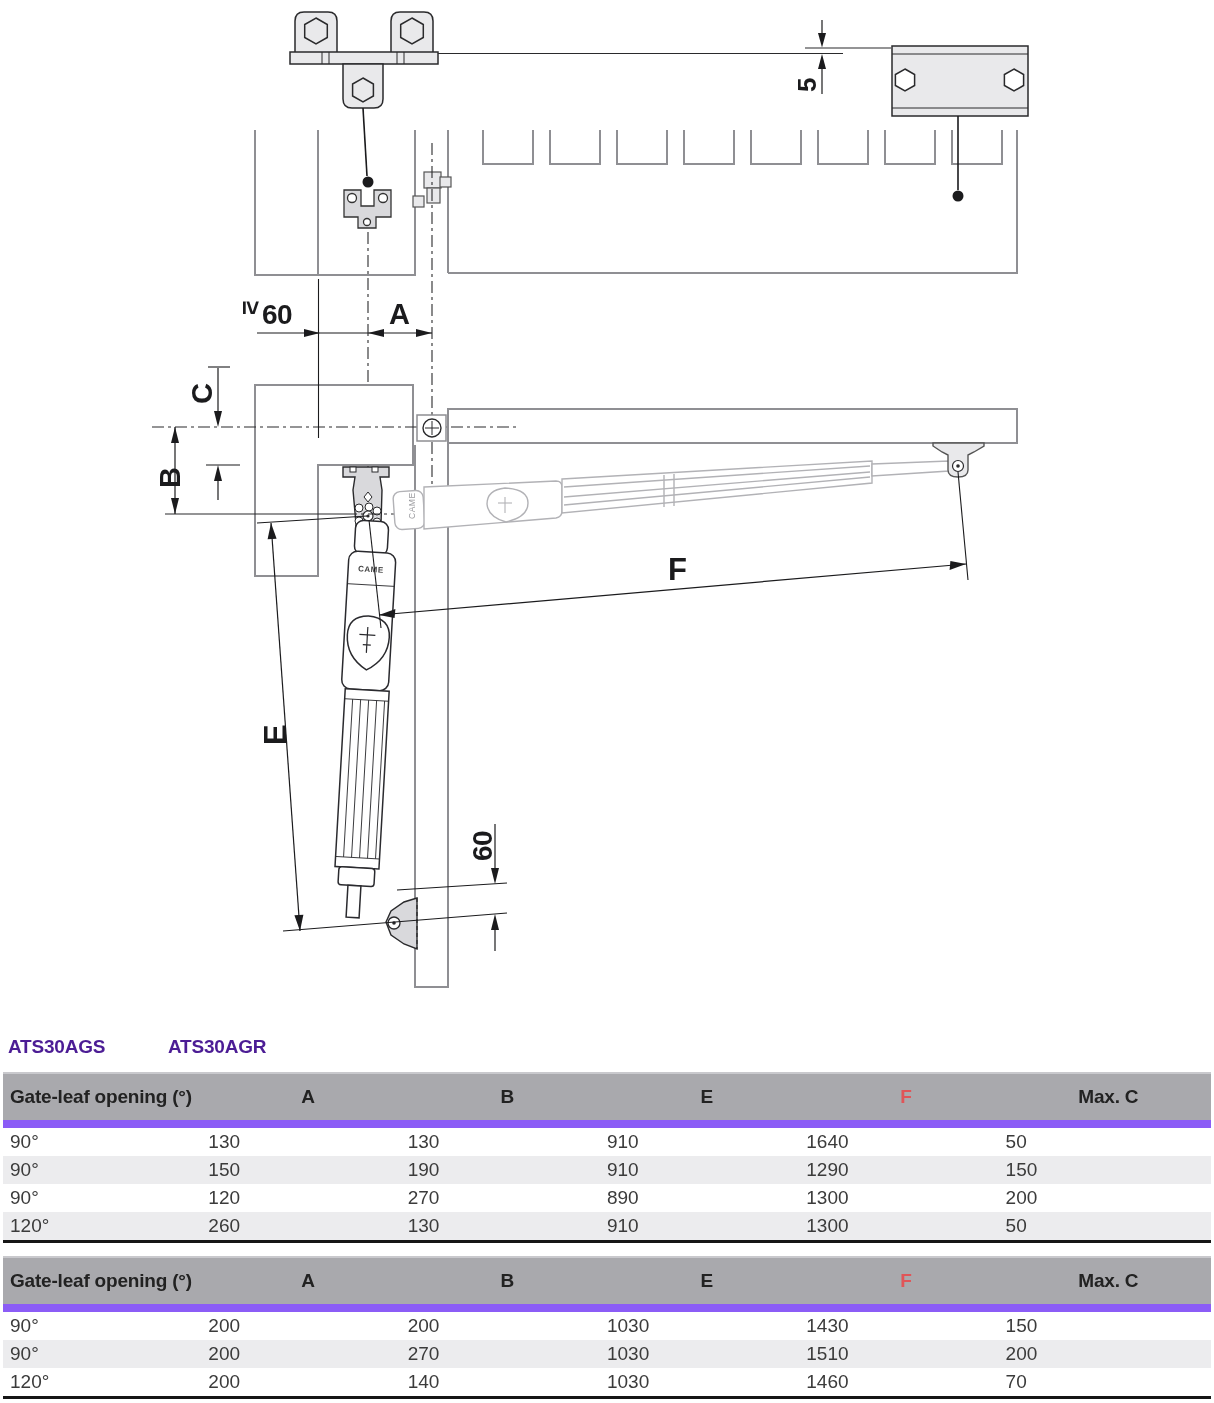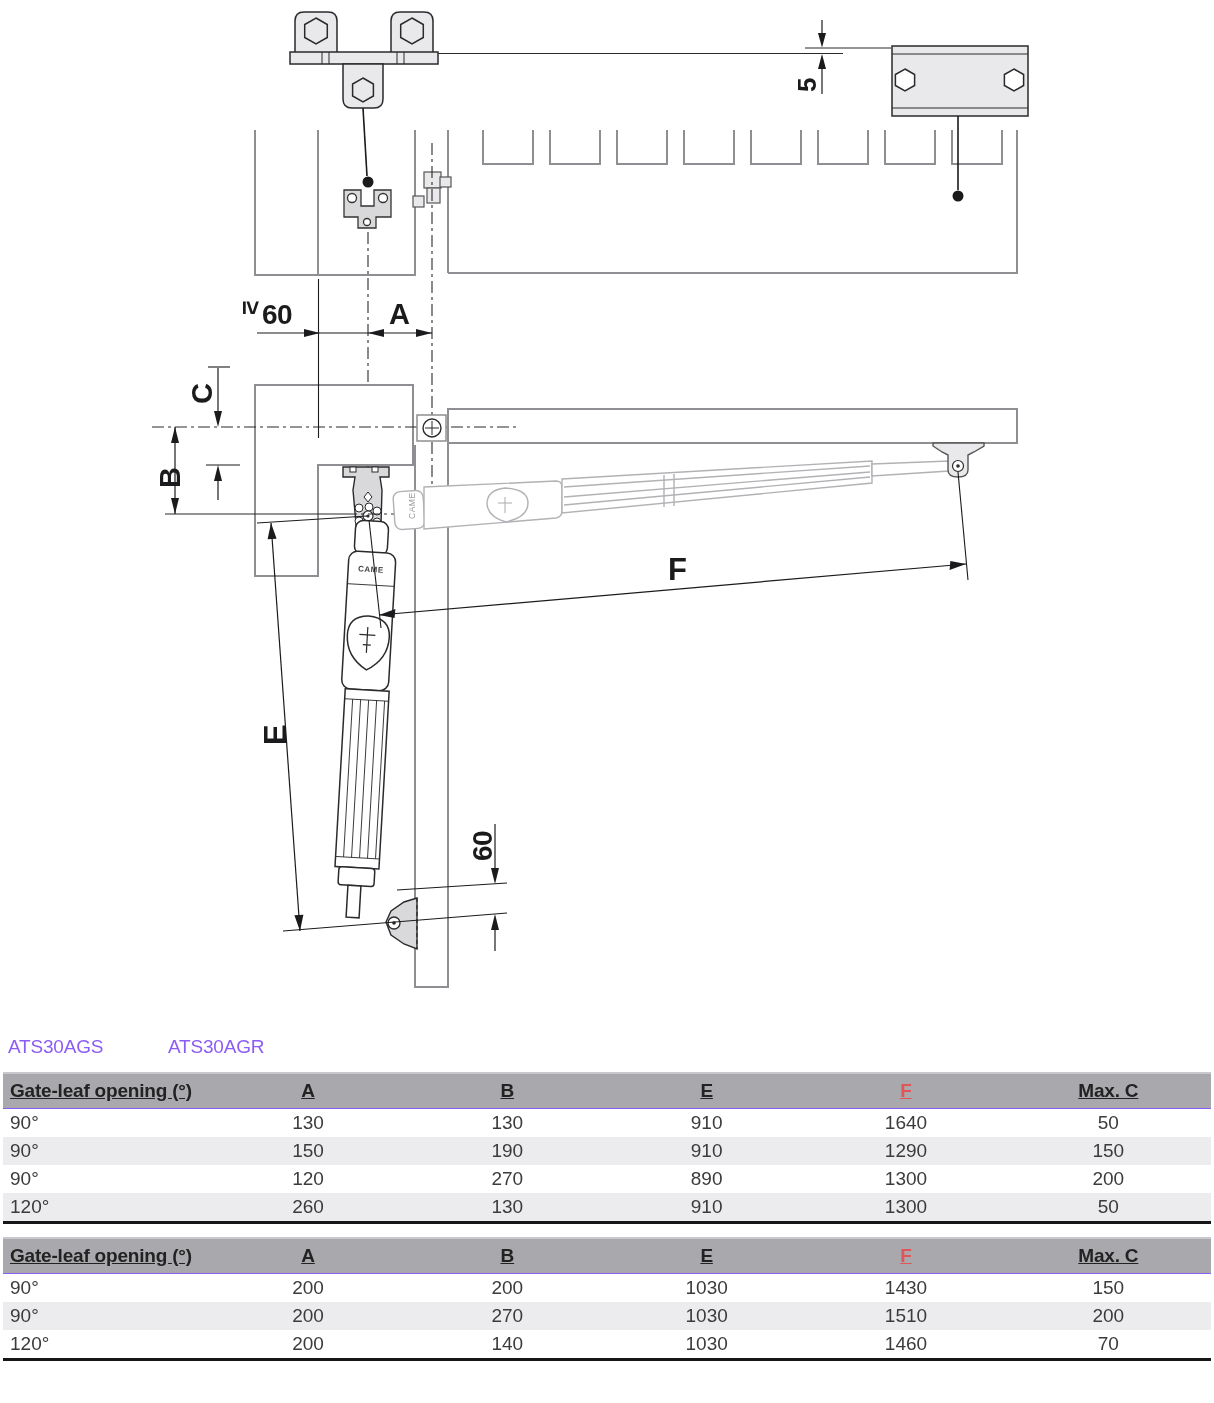--- a/index.html
+++ b/index.html
@@ -2,34 +2,34 @@
 <html><head>
 <meta charset="utf-8">
 <style>
   html,body{margin:0;padding:0;background:#ffffff;}
   .page{position:relative;width:1214px;height:1403px;background:#fff;overflow:hidden;
         font-family:"Liberation Sans",sans-serif;}
   svg text{font-family:"Liberation Sans",sans-serif;}
   .dimlabel{font-weight:bold;fill:#1b1b1d;letter-spacing:-0.5px;}
 
   .tbl-section{margin-left:3px;margin-right:3px;}
-  .tbl-titles{display:flex;font-weight:normal;font-size:19px;color:#8b5cf6;
+  .tbl-titles{display:flex;font-weight:bold;font-size:19px;color:#4c1d95;
               letter-spacing:-0.2px;padding-left:5px;}
   .tbl-titles .t1{width:160px;}
   .s1-titles{margin-top:22px;}
   .s1-table{margin-top:14px;}
   .s2-titles{margin-top:20px;}
   .s2-table{margin-top:13px;}
 
   table.spec{border-collapse:collapse;width:1208px;table-layout:fixed;font-size:19px;}
   table.spec thead th{background:#a9a9ad;border-top:2px solid #c9c9cd;
-      border-bottom:1px solid #8b5cf6;font-weight:bold;color:#222;height:26px;
-      padding:4px;letter-spacing:-0.2px;text-align:center;text-decoration:underline;}
+      border-bottom:8px solid #8b5cf6;font-weight:bold;color:#222;height:26px;
+      padding:10px;letter-spacing:-0.2px;text-align:center;}
   table.spec th.first, table.spec td.first{text-align:left;padding-left:7px;}
-  table.spec td{text-align:center;height:28px;padding:0;color:#3b3b3b;}
+  table.spec td{height:28px;padding:0;color:#3b3b3b;}
   table.spec tbody tr:nth-child(even){background:#ececee;}
   table.spec tbody tr:nth-child(odd){background:#ffffff;}
   table.spec tbody{border-bottom:3px solid #161616;margin-left:28px;}
   table.spec th.f-red{color:#e05558;}
 </style>
 </head>
 <body>
 
 <div class="page">
 

